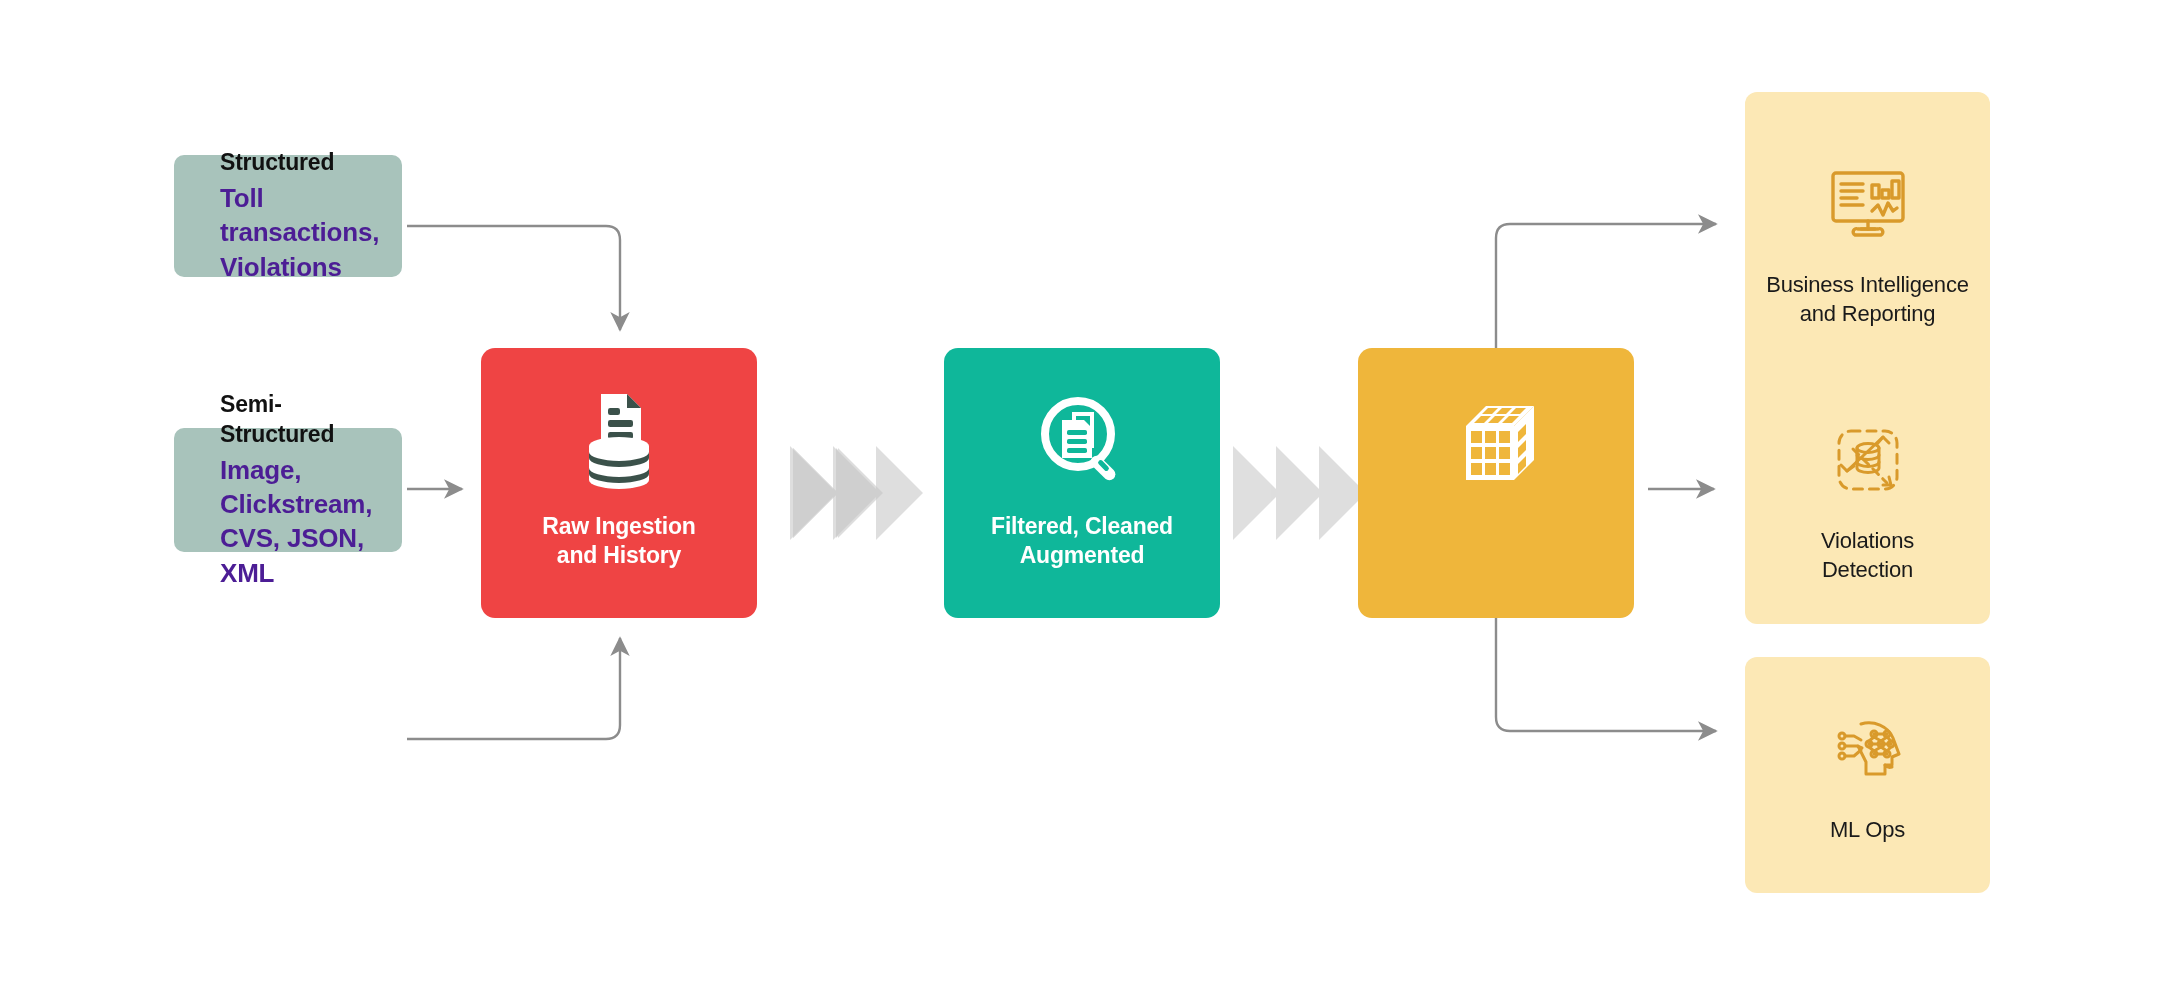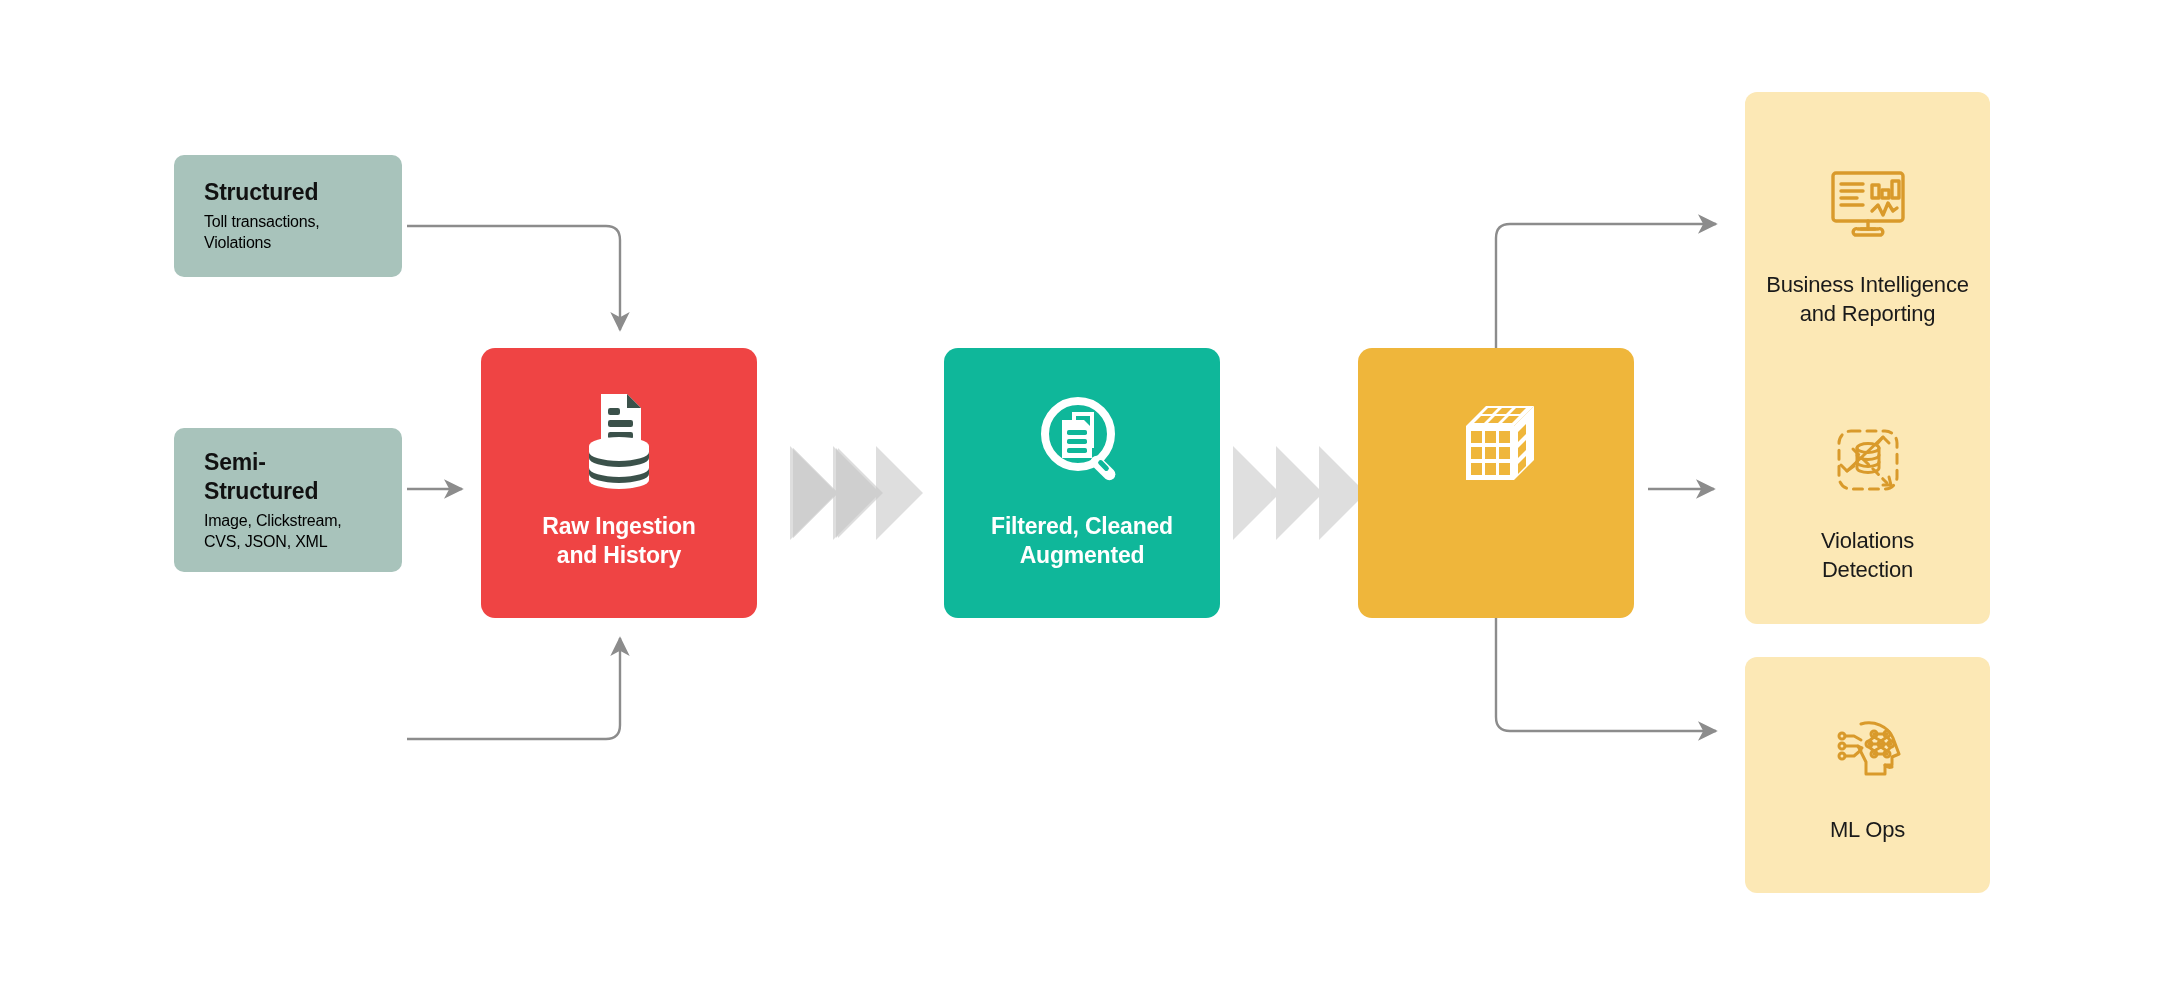--- a/index.html
+++ b/index.html
@@ -30,42 +30,42 @@
     pointer-events: none;
   }
 
   
   .src-box {
     position: absolute;
     width: 228px;
     background: #a8c3bb;
     border-radius: 10px;
     box-sizing: border-box;
-    padding: 22px 26px 22px 30px;
+    padding: 22px 26px 22px 46px;
     display: flex;
     flex-direction: column;
     justify-content: center;
   }
   .src-title {
     font-size: 23px;
     font-weight: bold;
     color: #111111;
     line-height: 1.3;
     margin-bottom: 3px;
     letter-spacing: -0.2px;
   }
   .src-desc {
-    font-size: 16px;
-    font-weight: normal;
-    color: #000000;
+    font-size: 26px;
+    font-weight: bold;
+    color: #4c1d95;
     line-height: 1.32;
     letter-spacing: -0.2px;
   }
   #src-structured    { left: 174px; top: 155px;  height: 122px; }
-  #src-semi          { left: 174px; top: 428px;  height: 144px; }
+  #src-semi          { left: 174px; top: 428px;  height: 124px; }
   #src-unstructured  { left: 174px; top: 678px;  height: 122px; }
 
   
   .stage-box {
     position: absolute;
     width: 276px;
     height: 270px;
     border-radius: 14px;
     box-sizing: border-box;
     display: flex;

